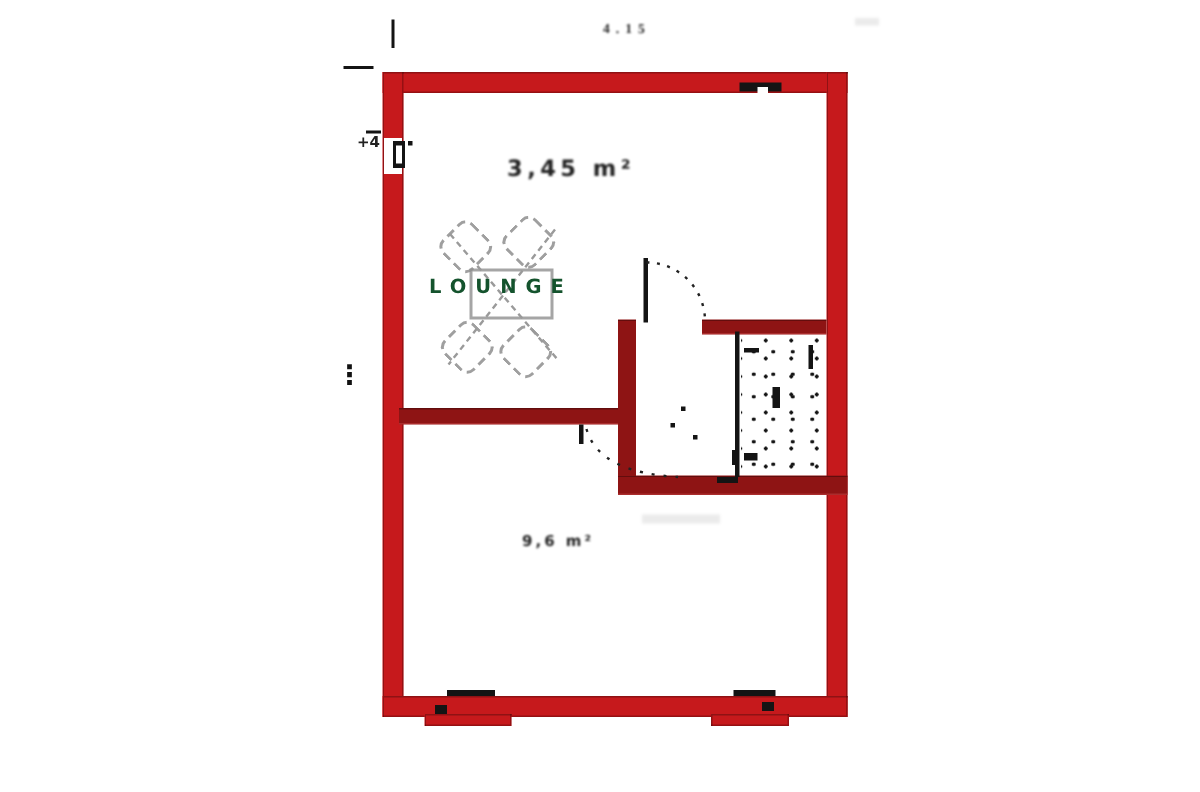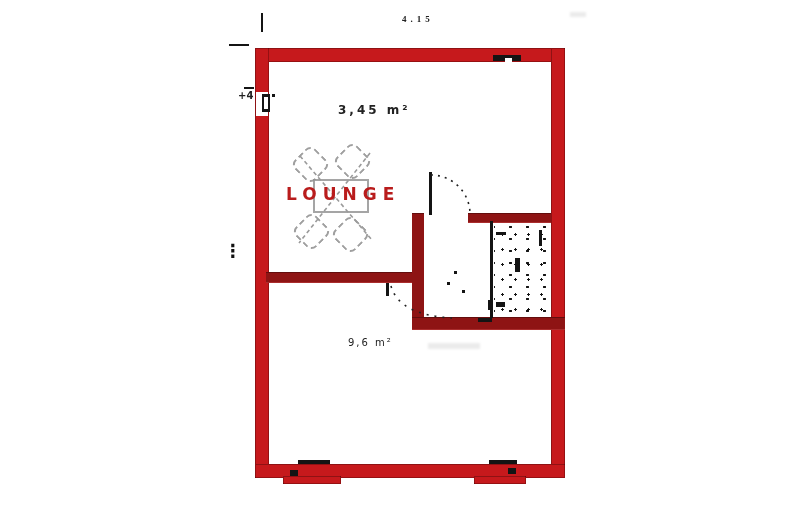--- a/index.html
+++ b/index.html
@@ -39,23 +39,23 @@
     background-position:2px 3px, 8px 9px;}
 
   .chair{position:absolute;width:25px;height:25px;border:2px dashed var(--furniture);
     border-radius:7px;transform:rotate(45deg);opacity:.85;}
   #table{position:absolute;left:313px;top:179px;width:52px;height:30px;
     border:2px solid var(--furniture);opacity:.8;}
 
   .lbl{position:absolute;color:#222;white-space:nowrap;}
   .blur{filter:blur(0.55px);font-family:Liberation Serif, serif;}
   #dim-top{left:402px;top:14px;font-size:9px;letter-spacing:4px;font-weight:bold;}
-  #dim-upper{left:338px;top:103px;font-size:12px;letter-spacing:3px;font-weight:bold;filter:blur(0.7px);}
-  #lounge{left:286px;top:184px;font-size:17px;font-weight:bold;letter-spacing:6px;color:#b91c1c;filter:blur(0.45px);}
-  #dim-lower{left:348px;top:337px;font-size:10px;letter-spacing:2px;font-weight:normal;filter:blur(0.7px);}
+  #dim-upper{left:338px;top:103px;font-size:15px;letter-spacing:3px;font-weight:bold;filter:blur(0.7px);}
+  #lounge{left:286px;top:184px;font-size:13px;font-weight:bold;letter-spacing:6px;color:#14532d;filter:blur(0.45px);}
+  #dim-lower{left:348px;top:356px;font-size:10px;letter-spacing:2px;font-weight:bold;filter:blur(0.7px);}
   #level{left:238px;top:90px;font-size:10px;font-weight:bold;filter:blur(0.4px);}
   #left-marks{left:224px;top:242px;font-size:18px;font-weight:bold;color:#111;line-height:1;}
 
   .smudge{position:absolute;background:rgba(0,0,0,.08);filter:blur(1.2px);}
   svg.overlay{position:absolute;left:0;top:0;pointer-events:none;}
 </style>
 </head>
 <body>
 
 <div class="canvas">

